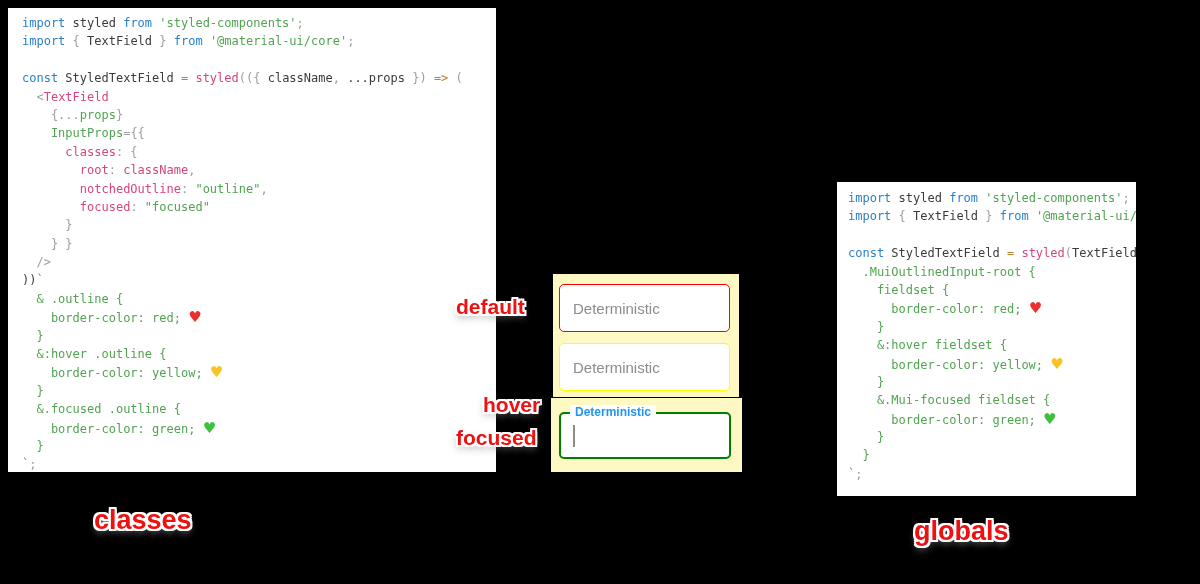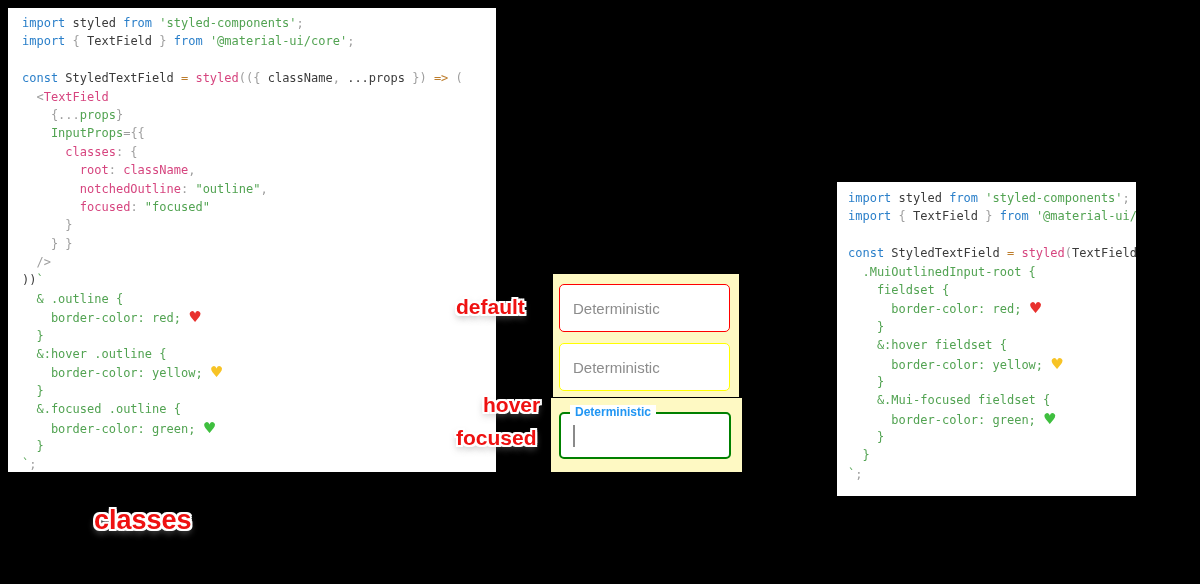--- a/index.html
+++ b/index.html
@@ -74,14 +74,15 @@
     <div id="field-focused" style="border-color: rgb(0, 128, 0);">
       <span class="floating-label">Deterministic</span>
       <span class="text-cursor"></span>
     </div>
   </div>
 
   <div id="annot-default" class="annot annot-sm">default</div>
   <div id="annot-hover" class="annot annot-sm">hover</div>
   <div id="annot-focused" class="annot annot-sm">focused</div>
   <div id="annot-classes" class="annot annot-lg">classes</div>
+  <div id="annot-globals" class="annot annot-lg">globals</div>
 
 </div>
 
 </body></html>

